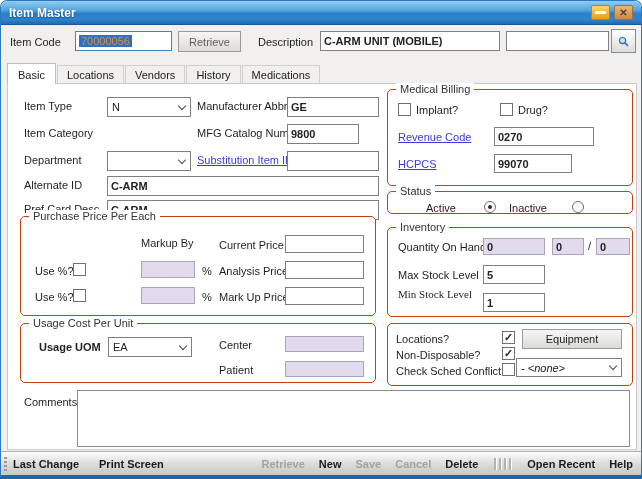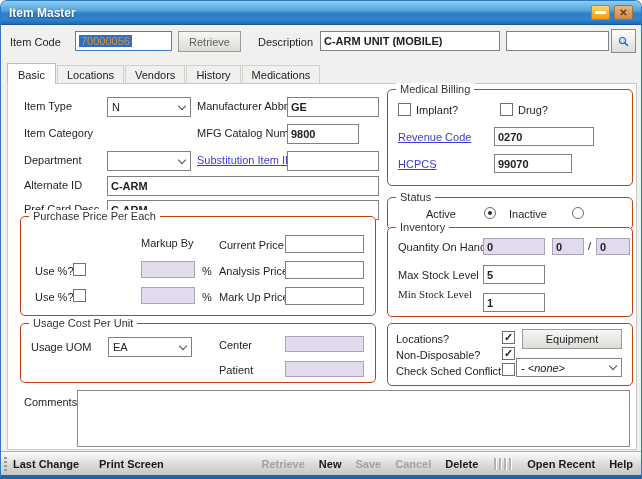--- a/index.html
+++ b/index.html
@@ -162,21 +162,21 @@
       <span class="lbl" style="left:14px;top:74px;">Use %?</span>
       <span class="cb" style="left:52px;top:72px;"></span>
       <input class="tb lav" style="left: 120px; top: 70px; width: 54px; height: 17px;" value="">
       <span class="lbl" style="left:181px;top:74px;">%</span>
       <span class="lbl" style="left:198px;top:74px;">Mark Up Price</span>
       <input class="tb" style="left: 264px; top: 70px; width: 79px; height: 18px;" value="">
     </div>
 
     <div class="group" style="left:12px;top:239px;width:356px;height:60px;">
       <span class="legend">Usage Cost Per Unit</span>
-      <span class="lbl" style="left:10px;top:17px;">Usage UOM</span>
+      <span class="lbl" style="left:18px;top:17px;font-weight:bold;">Usage UOM</span>
       <div class="combo" style="left:87px;top:13px;width:84px;">
         <span>EA</span>
         <span class="arrow">
             <i></i>
           </span>
       </div>
       <span class="lbl" style="left:198px;top:15px;">Center</span>
       <input class="tb lav" style="left: 264px; top: 12px; width: 79px; height: 16px;" value="">
       <span class="lbl" style="left:198px;top:40px;">Patient</span>
       <input class="tb lav" style="left: 264px; top: 37px; width: 79px; height: 16px;" value="">
@@ -187,21 +187,21 @@
       <span class="cb" style="left:10px;top:13px;"></span>
       <span class="lbl" style="left:28px;top:14px;">Implant?</span>
       <span class="cb" style="left:112px;top:13px;"></span>
       <span class="lbl" style="left:130px;top:14px;">Drug?</span>
       <span class="lbl link" style="left:10px;top:41px;">Revenue Code</span>
       <input class="tb" style="left: 106px; top: 37px; width: 100px; height: 19px;" value="0270">
       <span class="lbl link" style="left:10px;top:68px;">HCPCS</span>
       <input class="tb" style="left: 106px; top: 64px; width: 78px; height: 19px;" value="99070">
     </div>
 
-    <div class="group" style="left:379px;top:113px;width:246px;height:33px;">
+    <div class="group" style="left:379px;top:107px;width:246px;height:23px;">
       <span class="legend">Status</span>
       <span class="lbl" style="left:38px;top:10px;">Active</span>
       <span class="rb on" style="left:96px;top:9px;"></span>
       <span class="lbl" style="left:121px;top:10px;">Inactive</span>
       <span class="rb" style="left:184px;top:9px;"></span>
     </div>
 
     <div class="group" style="left:379px;top:143px;width:246px;height:90px;">
       <span class="legend">Inventory</span>
       <span class="lbl" style="left:10px;top:13px;">Quantity On Hand</span>

